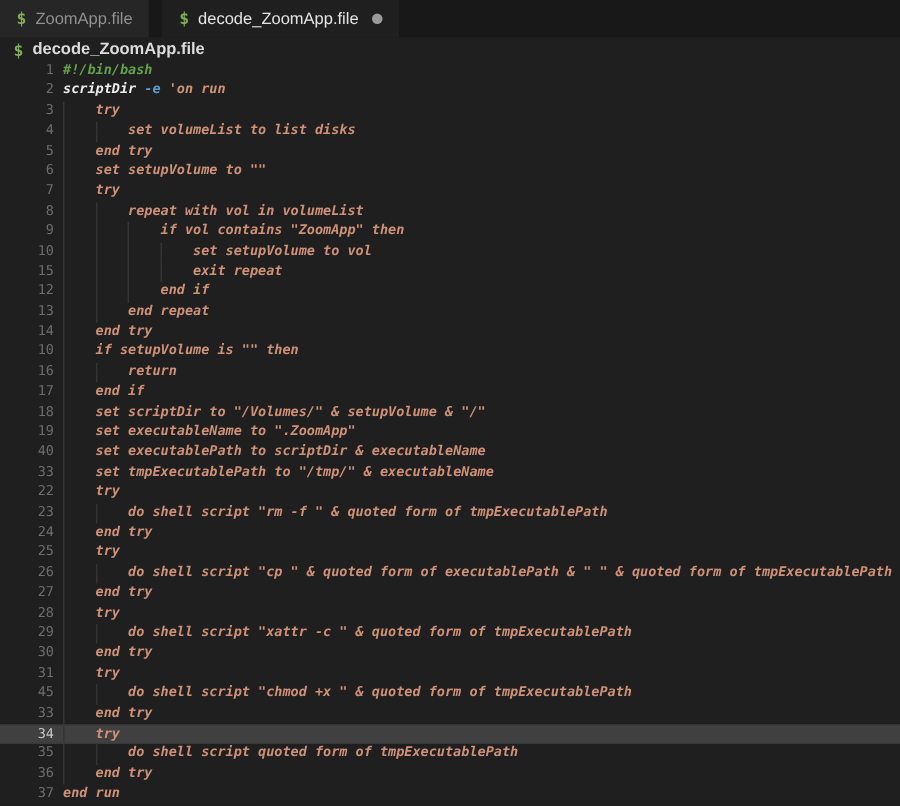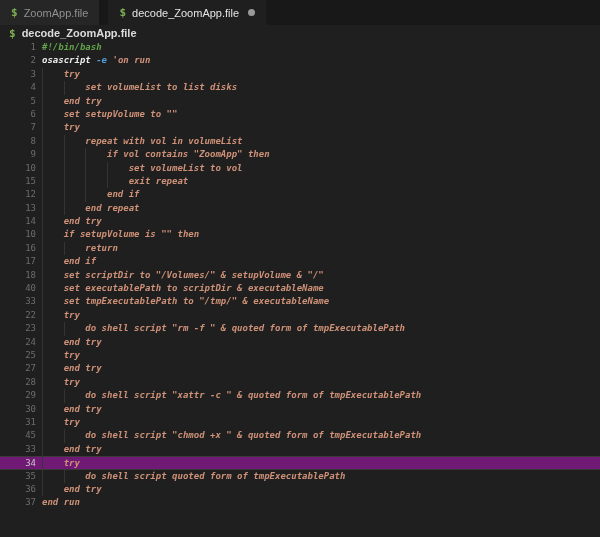--- a/index.html
+++ b/index.html
@@ -44,21 +44,21 @@
     flex:0 0 36px;text-align:right;color:#6d6d6d;
     font-weight:normal;user-select:none;
   }
   .code{margin-left:6px;display:flex;align-items:stretch;font-style:italic;}
   .guide{
     flex:none;width:4ch;box-sizing:border-box;
     border-left:1px solid #343434;
   }
   .row.current{
     border-top:1px solid #3a3a3a;border-bottom:1px solid #3a3a3a;
-    background:#701a75;
+    background:#404040;
   }
   .row.current .ln{color:#c6c6c6;}
   .c-comment{color:var(--comment,#63a24b);}
   .c-command{color:var(--command,#ececec);}
   .c-flag{color:var(--flag,#569cd6);}
   .c-string{color:var(--string,#ce9178);}
   .c-plain{color:#d4d4d4;}
 </style>
 </head>
 <body>
@@ -75,43 +75,45 @@
   </div>
 </div>
 
 <div class="breadcrumb">
   <span class="ficon">$</span>
   <span>decode_ZoomApp.file</span>
 </div>
 
 <div class="editor" id="code-area">
     <div class="row"><span class="ln">1</span><span class="code"><span><span class="c-comment">#!/bin/bash</span></span></span></div>
-    <div class="row"><span class="ln">2</span><span class="code"><span><span class="c-command">osascript</span><span class="c-plain"> </span><span class="c-flag">-e</span><span class="c-plain"> </span><span class="c-string">'on run</span></span></span></div>
+    <div class="row"><span class="ln">2</span><span class="code"><span><span class="c-command">scriptDir</span><span class="c-plain"> </span><span class="c-flag">-e</span><span class="c-plain"> </span><span class="c-string">'on run</span></span></span></div>
     <div class="row"><span class="ln">3</span><span class="code"><span class="guide"></span><span><span class="c-string">try</span></span></span></div>
     <div class="row"><span class="ln">4</span><span class="code"><span class="guide"></span><span class="guide"></span><span><span class="c-string">set volumeList to list disks</span></span></span></div>
     <div class="row"><span class="ln">5</span><span class="code"><span class="guide"></span><span><span class="c-string">end try</span></span></span></div>
     <div class="row"><span class="ln">6</span><span class="code"><span class="guide"></span><span><span class="c-string">set setupVolume to ""</span></span></span></div>
     <div class="row"><span class="ln">7</span><span class="code"><span class="guide"></span><span><span class="c-string">try</span></span></span></div>
     <div class="row"><span class="ln">8</span><span class="code"><span class="guide"></span><span class="guide"></span><span><span class="c-string">repeat with vol in volumeList</span></span></span></div>
     <div class="row"><span class="ln">9</span><span class="code"><span class="guide"></span><span class="guide"></span><span class="guide"></span><span><span class="c-string">if vol contains "ZoomApp" then</span></span></span></div>
-    <div class="row"><span class="ln">10</span><span class="code"><span class="guide"></span><span class="guide"></span><span class="guide"></span><span class="guide"></span><span><span class="c-string">set volumeList to vol</span></span></span></div>
+    <div class="row"><span class="ln">10</span><span class="code"><span class="guide"></span><span class="guide"></span><span class="guide"></span><span class="guide"></span><span><span class="c-string">set setupVolume to vol</span></span></span></div>
     <div class="row"><span class="ln">15</span><span class="code"><span class="guide"></span><span class="guide"></span><span class="guide"></span><span class="guide"></span><span><span class="c-string">exit repeat</span></span></span></div>
     <div class="row"><span class="ln">12</span><span class="code"><span class="guide"></span><span class="guide"></span><span class="guide"></span><span><span class="c-string">end if</span></span></span></div>
     <div class="row"><span class="ln">13</span><span class="code"><span class="guide"></span><span class="guide"></span><span><span class="c-string">end repeat</span></span></span></div>
     <div class="row"><span class="ln">14</span><span class="code"><span class="guide"></span><span><span class="c-string">end try</span></span></span></div>
     <div class="row"><span class="ln">10</span><span class="code"><span class="guide"></span><span><span class="c-string">if setupVolume is "" then</span></span></span></div>
     <div class="row"><span class="ln">16</span><span class="code"><span class="guide"></span><span class="guide"></span><span><span class="c-string">return</span></span></span></div>
     <div class="row"><span class="ln">17</span><span class="code"><span class="guide"></span><span><span class="c-string">end if</span></span></span></div>
     <div class="row"><span class="ln">18</span><span class="code"><span class="guide"></span><span><span class="c-string">set scriptDir to "/Volumes/" &amp; setupVolume &amp; "/"</span></span></span></div>
+    <div class="row"><span class="ln">19</span><span class="code"><span class="guide"></span><span><span class="c-string">set executableName to ".ZoomApp"</span></span></span></div>
     <div class="row"><span class="ln">40</span><span class="code"><span class="guide"></span><span><span class="c-string">set executablePath to scriptDir &amp; executableName</span></span></span></div>
     <div class="row"><span class="ln">33</span><span class="code"><span class="guide"></span><span><span class="c-string">set tmpExecutablePath to "/tmp/" &amp; executableName</span></span></span></div>
     <div class="row"><span class="ln">22</span><span class="code"><span class="guide"></span><span><span class="c-string">try</span></span></span></div>
     <div class="row"><span class="ln">23</span><span class="code"><span class="guide"></span><span class="guide"></span><span><span class="c-string">do shell script "rm -f " &amp; quoted form of tmpExecutablePath</span></span></span></div>
     <div class="row"><span class="ln">24</span><span class="code"><span class="guide"></span><span><span class="c-string">end try</span></span></span></div>
     <div class="row"><span class="ln">25</span><span class="code"><span class="guide"></span><span><span class="c-string">try</span></span></span></div>
+    <div class="row"><span class="ln">26</span><span class="code"><span class="guide"></span><span class="guide"></span><span><span class="c-string">do shell script "cp " &amp; quoted form of executablePath &amp; " " &amp; quoted form of tmpExecutablePath</span></span></span></div>
     <div class="row"><span class="ln">27</span><span class="code"><span class="guide"></span><span><span class="c-string">end try</span></span></span></div>
     <div class="row"><span class="ln">28</span><span class="code"><span class="guide"></span><span><span class="c-string">try</span></span></span></div>
     <div class="row"><span class="ln">29</span><span class="code"><span class="guide"></span><span class="guide"></span><span><span class="c-string">do shell script "xattr -c " &amp; quoted form of tmpExecutablePath</span></span></span></div>
     <div class="row"><span class="ln">30</span><span class="code"><span class="guide"></span><span><span class="c-string">end try</span></span></span></div>
     <div class="row"><span class="ln">31</span><span class="code"><span class="guide"></span><span><span class="c-string">try</span></span></span></div>
     <div class="row"><span class="ln">45</span><span class="code"><span class="guide"></span><span class="guide"></span><span><span class="c-string">do shell script "chmod +x " &amp; quoted form of tmpExecutablePath</span></span></span></div>
     <div class="row"><span class="ln">33</span><span class="code"><span class="guide"></span><span><span class="c-string">end try</span></span></span></div>
     <div class="row current"><span class="ln">34</span><span class="code"><span class="guide"></span><span><span class="c-string">try</span></span></span></div>
     <div class="row"><span class="ln">35</span><span class="code"><span class="guide"></span><span class="guide"></span><span><span class="c-string">do shell script quoted form of tmpExecutablePath</span></span></span></div>
     <div class="row"><span class="ln">36</span><span class="code"><span class="guide"></span><span><span class="c-string">end try</span></span></span></div>

